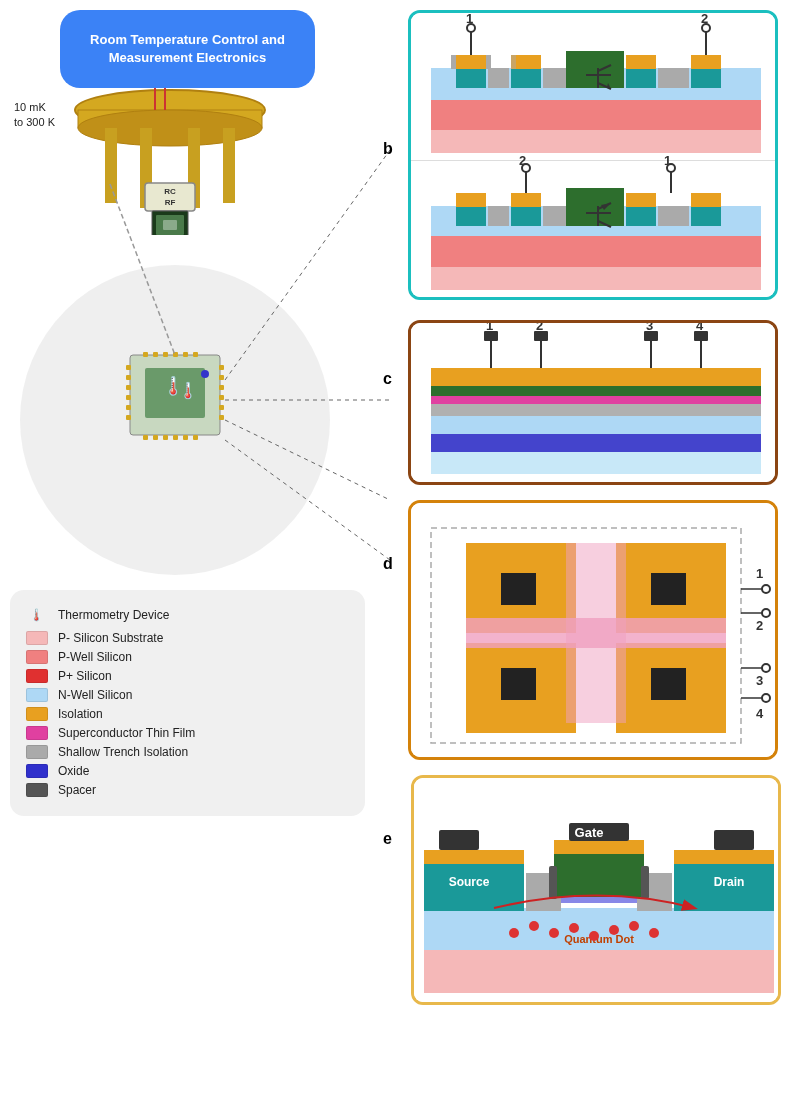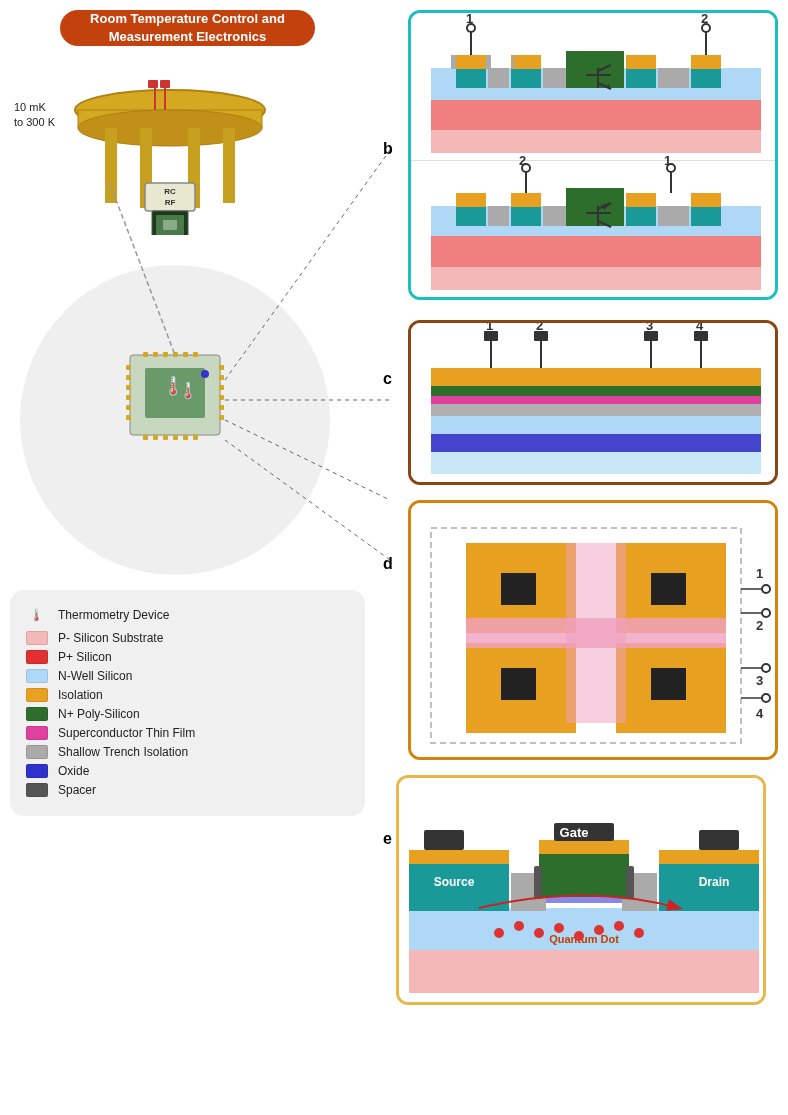--- a/index.html
+++ b/index.html
@@ -20,23 +20,23 @@
       width: 390px;
       height: 1115px;
     }
 
     
     .title-box {
       position: absolute;
       top: 10px;
       left: 60px;
       width: 255px;
-      background: #c2410c;
+      background: #3b82f6;
       border-radius: 20px;
-      padding: 0 14px;
+      padding: 21px 14px;
       text-align: center;
       color: white;
       font-size: 13px;
       font-weight: bold;
       line-height: 1.4;
       z-index: 10;
     }
 
     
     .temp-label {
@@ -128,21 +128,21 @@
     .box-d {
       border-color: #d4820a;
       top: 500px;
       right: 10px;
       width: 370px;
       height: 260px;
     }
     .box-e {
       border-color: #e8b84b;
       top: 775px;
-      right: 22px;
+      right: 7px;
       width: 370px;
       height: 230px;
       margin-left: 12px;
     }
   </style>
 </head>
 <body>
 
 <div class="left-panel">
 
@@ -239,41 +239,41 @@
     <div class="legend-item">
       <div class="legend-icon">🌡️</div>
       <span>Thermometry Device</span>
     </div>
 
     <div class="legend-item">
       <div class="legend-swatch" style="background:#f5b8b8;"></div>
       <span>P- Silicon Substrate</span>
     </div>
 
+    <div class="legend-item">
+      <div class="legend-swatch" style="background:#f08080;"></div>
+      <span>P-Well Silicon</span>
+    </div>
 
     <div class="legend-item">
       <div class="legend-swatch" style="background:#e03030;"></div>
       <span>P+ Silicon</span>
     </div>
 
     <div class="legend-item">
       <div class="legend-swatch" style="background:#aed8f5;"></div>
       <span>N-Well Silicon</span>
     </div>
 
 
     <div class="legend-item">
       <div class="legend-swatch" style="background:#e8a020;"></div>
       <span>Isolation</span>
     </div>
 
-    <div class="legend-item">
-      <div class="legend-swatch" style="background:#2d6e2d;"></div>
-      <span>N+ Poly-Silicon</span>
-    </div>
 
     <div class="legend-item">
       <div class="legend-swatch" style="background:#e040a0;"></div>
       <span>Superconductor Thin Film</span>
     </div>
 
     <div class="legend-item">
       <div class="legend-swatch" style="background:#aaaaaa;"></div>
       <span>Shallow Trench Isolation</span>
     </div>

